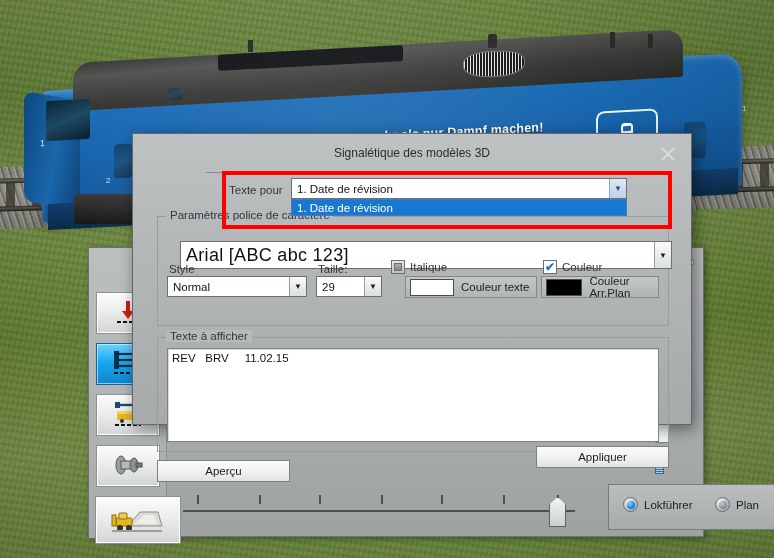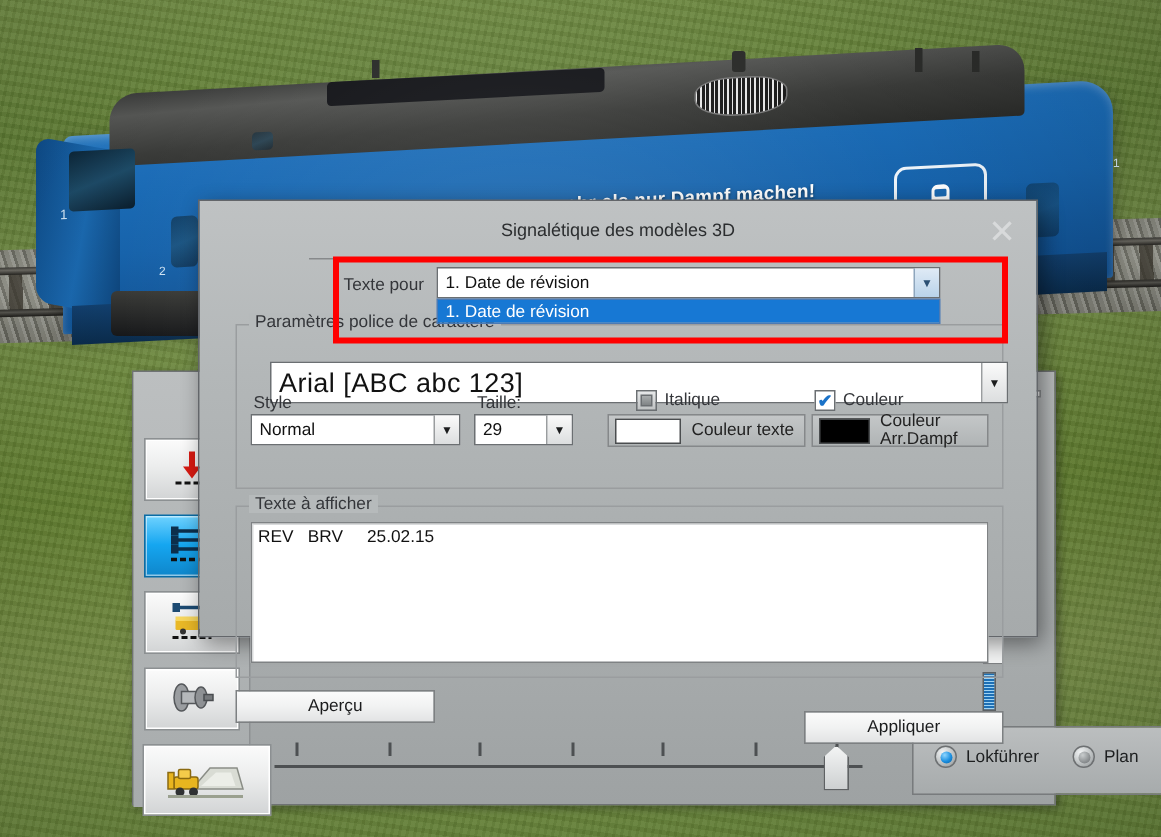--- a/index.html
+++ b/index.html
@@ -508,44 +508,44 @@
       <span class="val">Normal</span>
       <span class="arrow">▼</span>
     </div>
 
     <div class="lbl" style="left: 185px; top: 129px;">Taille:</div>
     <div class="combo plain" style="left: 183px; top: 142px; width: 66px; height: 21px;">
       <span class="val">29</span>
       <span class="arrow">▼</span>
     </div>
 
-    <div class="checkrow" style="left: 291px; top: 126px;">
+    <div class="checkrow" style="left: 258px; top: 126px;">
       <span class="cbox off">
           <span class="inner"></span>
         </span>
       <span>Italique</span>
     </div>
     <div class="color-btn" style="left: 272px; top: 142px; width: 132px; height: 22px;">
       <span class="swatch" style="background:#ffffff"></span>
       <span>Couleur texte</span>
     </div>
 
     <div class="checkrow" style="left: 410px; top: 126px;">
       <span class="cbox on">✔</span>
       <span>Couleur</span>
     </div>
     <div class="color-btn" style="left: 408px; top: 142px; width: 118px; height: 22px;">
       <span class="swatch" style="background:#000000"></span>
-      <span>Couleur Arr.Dampf</span>
+      <span>Couleur Arr.Plan</span>
     </div>
 
     <div class="groupbox" style="left: 24px; top: 203px; width: 512px; height: 115px;">
       <span class="gb-title">Texte à afficher</span>
     </div>
-    <div class="textarea-box" style="left: 34px; top: 214px; width: 492px; height: 94px;">REV   BRV     25.02.15</div>
+    <div class="textarea-box" style="left: 34px; top: 214px; width: 492px; height: 94px;">REV   BRV     11.02.15</div>
 
     <div class="dlg-btn" style="left: 24px; top: 326px; width: 133px; height: 22px;">Aperçu</div>
-    <div class="dlg-btn" style="left: 403px; top: 340px; width: 133px; height: 22px;">Appliquer</div>
+    <div class="dlg-btn" style="left: 403px; top: 312px; width: 133px; height: 22px;">Appliquer</div>
   </div>
 
   <div class="red-annot"></div>
 
 </div>
 
 </body></html>

